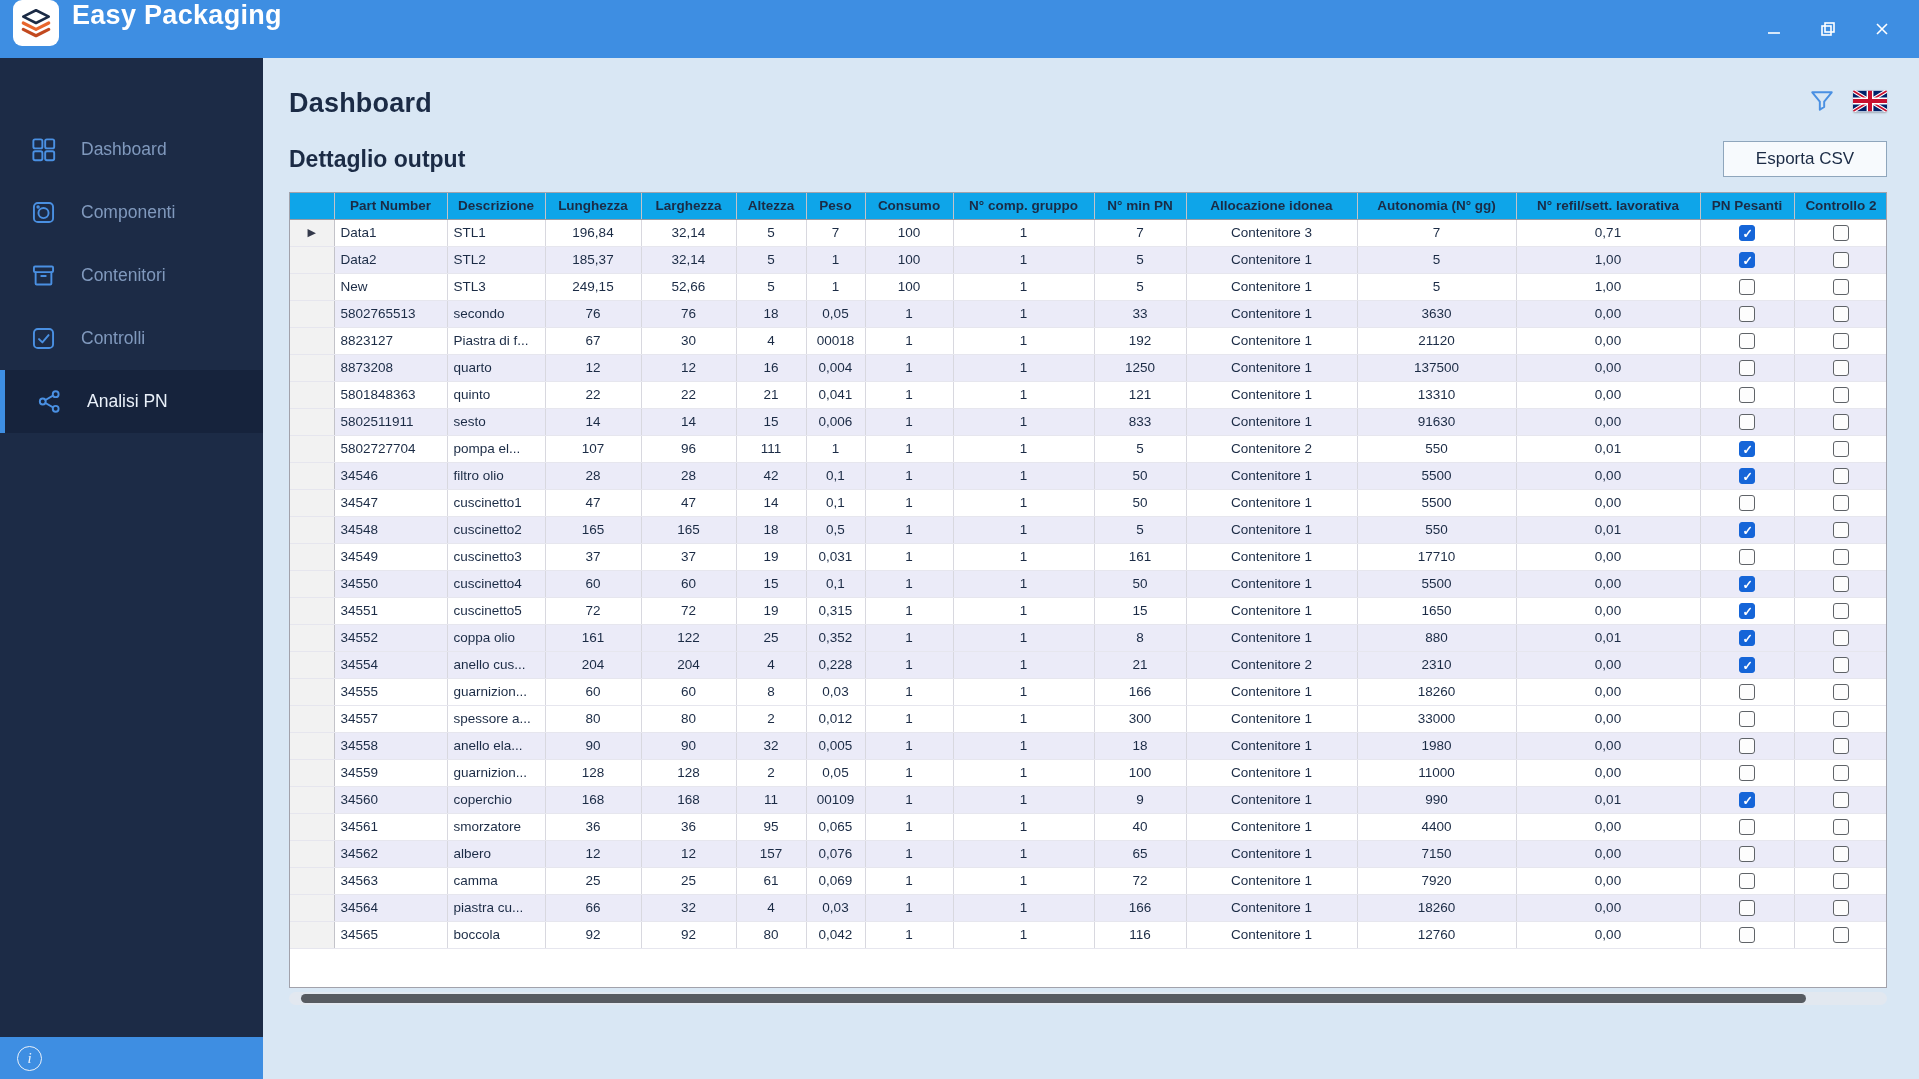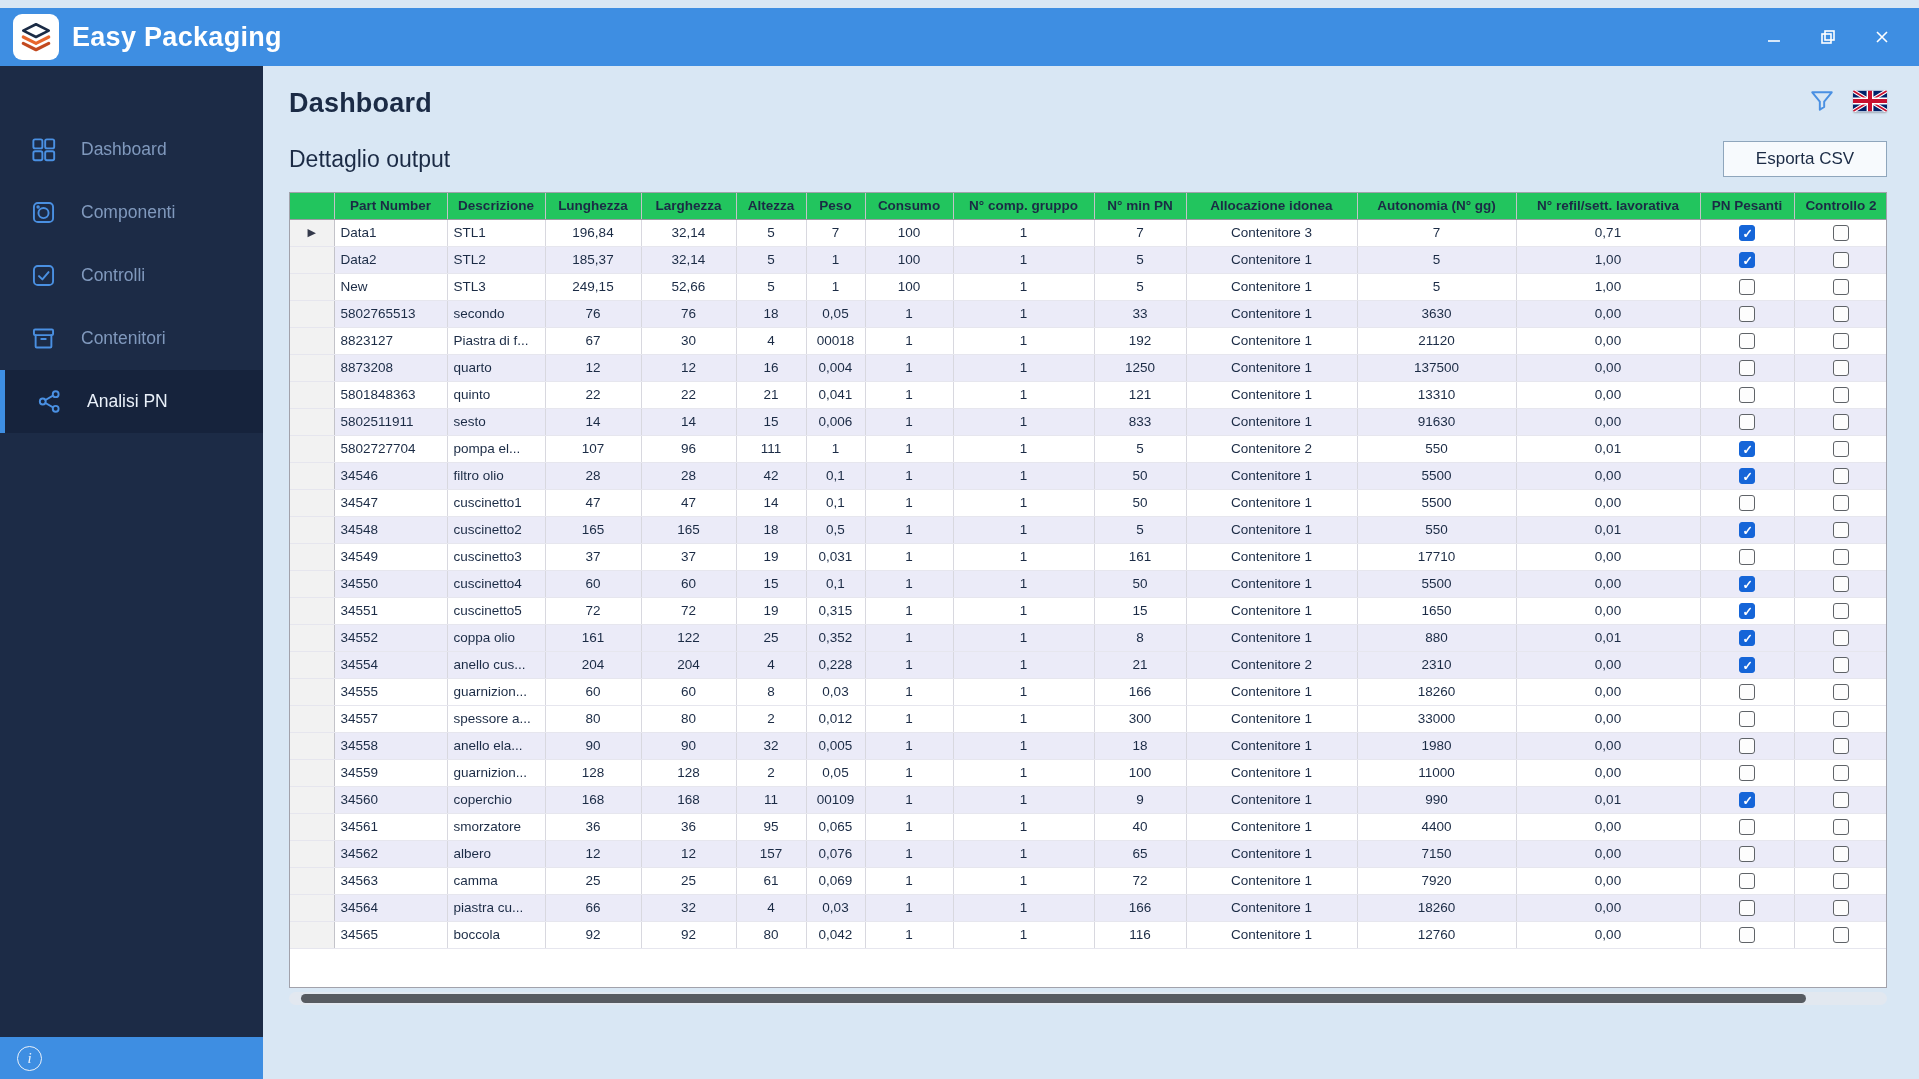--- a/index.html
+++ b/index.html
@@ -1,21 +1,21 @@
 <!DOCTYPE html>
 <html><head>
 <meta charset="utf-8">
 <style>
   * { margin:0; padding:0; box-sizing:border-box; }
   html,body { width:1919px; height:1079px; overflow:hidden;
               font-family:"Liberation Sans", sans-serif; background:#d9e7f4; }
 
   
-  .titlebar { position:fixed; top:8px; left:0; width:1919px; height:58px;
-              background:#3e8ee2; display:flex; align-items:center; z-index:20; }
+  .titlebar { position:fixed; top:0; left:0; width:1919px; height:58px;
+              background:#3e8ee2; display:flex; z-index:20; }
   .logo-tile { width:46px; height:46px; background:#ffffff; border-radius:9px;
                margin-left:13px; display:flex; align-items:center; justify-content:center; }
   .logo-tile svg { width:34px; height:34px; }
   .app-title { color:#ffffff; font-size:27px; font-weight:bold; margin-left:13px; letter-spacing:.3px; }
   .win-controls { margin-left:auto; display:flex; align-items:center; gap:32px; padding-right:26px; }
   .win-btn { color:#ffffff; width:22px; height:22px; display:flex; align-items:center;
              justify-content:center; font-size:20px; cursor:default; }
   .win-btn svg { width:16px; height:16px; stroke:#fff; fill:none; stroke-width:1.6; }
 
   
@@ -40,32 +40,32 @@
   .main { position:fixed; left:263px; top:58px; width:1656px; height:1021px; }
   .content { margin-left:26px; width:1598px; }
   .page-header { display:flex; align-items:center; height:34px; margin-top:28px; }
   .page-title { font-size:27px; font-weight:bold; color:#1b2b45; letter-spacing:.2px; }
   .header-icons { margin-left:auto; display:flex; align-items:center; gap:18px; }
   .funnel-icon svg { width:26px; height:26px; fill:none; stroke:#4a90e2; stroke-width:1.8;
                      stroke-linejoin:round; }
   .flag-icon svg { width:34px; height:22px; border-radius:2px; box-shadow:0 1px 2px rgba(0,0,0,.25); }
 
   .section-row { display:flex; align-items:center; height:38px; margin-top:20px; margin-bottom:14px; }
-  .section-title { font-size:23px; font-weight:normal; color:#1b2b45; }
+  .section-title { font-size:23px; font-weight:bold; color:#1b2b45; }
   .export-btn { margin-left:auto; width:164px; height:36px; background:#f7fafd;
                 border:1px solid #8fa6bc; font-size:17px; color:#1b2b45;
                 font-family:"Liberation Sans", sans-serif; cursor:pointer; }
 
   
   .table-wrap { width:1598px; height:796px; overflow:hidden;
                 border:1px solid #a2a2ab; background:#ffffff; }
   table { border-collapse:collapse; table-layout:fixed; width:1598px;
           font-size:13.5px; color:#1b2b45; }
   th { height:26px; border-right:1px solid #c3c3c9; border-bottom:1px solid #9a9aa2;
-       font-weight:bold; font-size:13.5px; background:#22c55e; padding:0 4px;
+       font-weight:bold; font-size:13.5px; background:#0ea5e9; padding:0 4px;
        overflow:hidden; white-space:nowrap; }
   td { height:27px; border-right:1px solid #d8d8df; border-bottom:1px solid #e6e6ee;
        text-align:center; overflow:hidden; white-space:nowrap; text-overflow:ellipsis;
        padding:0 6px; background:#ffffff; }
   tr.alt td { background:#ebebf8; }
   td.left { text-align:left; }
   table td.sel-cell, table tr.alt td.sel-cell { background:#f2f2f2; border-right:1px solid #c3c3c9;
        text-align:center; padding:0; color:#33384a; font-size:11px; }
 
   .checkbox { display:inline-block; width:16px; height:16px; border:1.5px solid #5f6368;
@@ -126,32 +126,32 @@
       <div class="nav-item">
         <span class="nav-icon"><svg viewBox="0 0 24 24">
             <rect x="3.5" y="3.5" width="17" height="17" rx="3.5"></rect>
             <circle cx="12" cy="12.5" r="4.5"></circle>
             <circle cx="7.2" cy="7.2" r="0.7"></circle>
           </svg></span>
         <span class="nav-label">Componenti</span>
       </div>
       <div class="nav-item">
         <span class="nav-icon"><svg viewBox="0 0 24 24">
-            <rect x="3.5" y="3.5" width="17" height="17" rx="3.5"></rect>
-            <path d="M8 12.5l3 3 5.5-6.5"></path>
-          </svg></span>
-        <span class="nav-label">Controlli</span>
-      </div>
-      <div class="nav-item">
-        <span class="nav-icon"><svg viewBox="0 0 24 24">
             <rect x="3.5" y="4" width="17" height="5" rx="1"></rect>
             <path d="M5 9v10a1 1 0 001 1h12a1 1 0 001-1V9"></path>
             <path d="M10 12.5h4"></path>
           </svg></span>
         <span class="nav-label">Contenitori</span>
+      </div>
+      <div class="nav-item">
+        <span class="nav-icon"><svg viewBox="0 0 24 24">
+            <rect x="3.5" y="3.5" width="17" height="17" rx="3.5"></rect>
+            <path d="M8 12.5l3 3 5.5-6.5"></path>
+          </svg></span>
+        <span class="nav-label">Controlli</span>
       </div>
       <div class="nav-item active">
         <span class="nav-icon"><svg viewBox="0 0 24 24">
             <circle cx="6" cy="12" r="2.6"></circle>
             <circle cx="17.5" cy="5.5" r="2.6"></circle>
             <circle cx="17.5" cy="18.5" r="2.6"></circle>
             <path d="M8.4 10.7l6.7-3.9M8.4 13.3l6.7 3.9"></path>
           </svg></span>
         <span class="nav-label">Analisi PN</span>
       </div>

